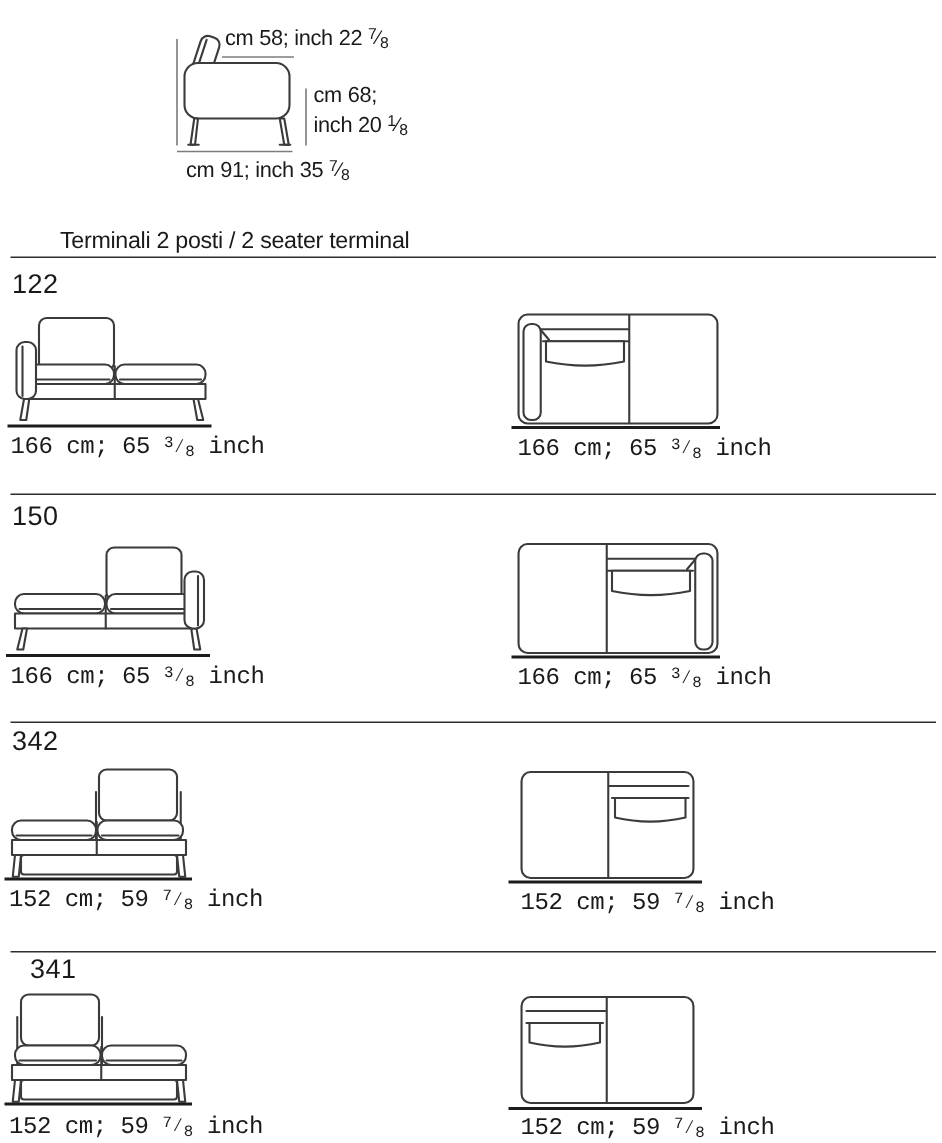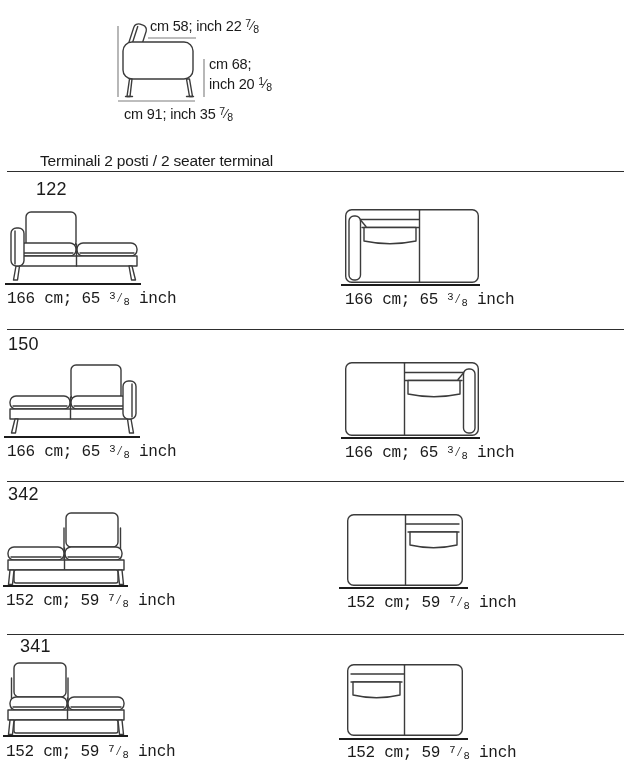--- a/index.html
+++ b/index.html
@@ -54,21 +54,21 @@
     <div class="abs spec-label" style="left:169px;top:44px;">
       <div>cm 68;</div>
       <div><span>inch 20 </span><span class="frac"><sup>1</sup><span class="fs">⁄</span><sub>8</sub></span></div>
     </div>
     <div class="abs spec-label" style="left:84px;top:91px;"><span>cm 91; inch 35 </span><span class="frac"><sup>7</sup><span class="fs">⁄</span><sub>8</sub></span></div>
   </div>
 
   <div class="abs section-title" style="left:8px;top:153px;margin-left:32px;">Terminali 2 posti / 2 seater terminal</div>
   <div class="abs sep" style="left:7px;top:171px;width:617px;"></div>
 
-  <div class="abs code" style="left:8px;top:179px;margin-left:28px;">122</div>
+  <div class="abs code" style="left:8px;top:179px;">122</div>
   <svg class="abs" style="left:7px;top:206px;" width="134" height="78" viewBox="0 0 134 78">
     <rect class="furw" x="19" y="6" width="50" height="35" rx="5"></rect>
     <rect class="furw" x="12" y="37" width="57" height="13" rx="6"></rect>
     <rect class="furw" x="70" y="37" width="60" height="13" rx="6"></rect>
     <line class="fur" x1="15" y1="47" x2="66" y2="47"></line>
     <line class="fur" x1="73" y1="47" x2="127" y2="47"></line>
     <rect class="furw" x="9" y="50" width="121" height="10"></rect>
     <line class="fur" x1="69.5" y1="38" x2="69.5" y2="60"></line>
     <path class="furw" d="M9,60 L6.5,74 L10.5,74 L12.5,60 Z"></path>
     <path class="furw" d="M122,60 L124.5,74 L128.5,74 L125,60 Z"></path>

